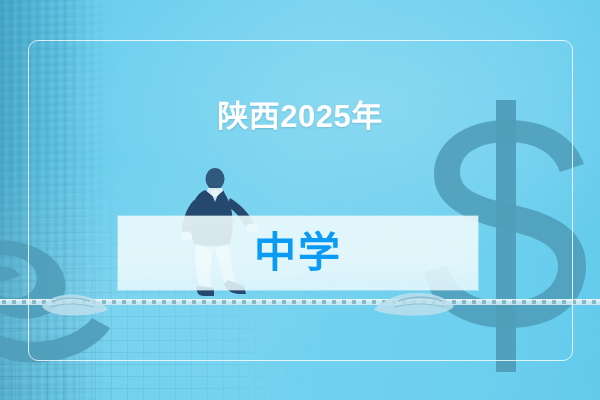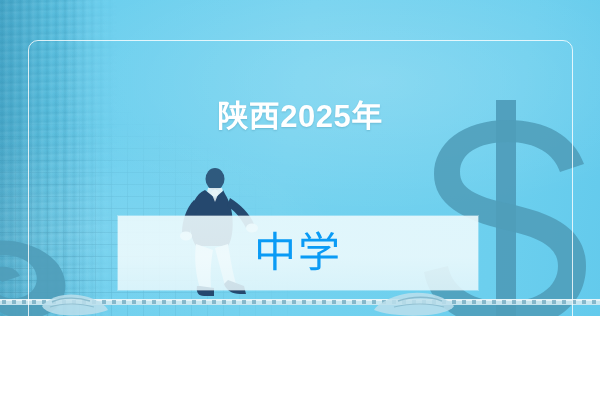--- a/index.html
+++ b/index.html
@@ -5,21 +5,21 @@
 <style>
   html, body {
     margin: 0;
     padding: 0;
     background: #ffffff;
   }
 
   #poster {
     position: relative;
     width: 600px;
-    height: 316px;
+    height: 400px;
     overflow: hidden;
     background: #7f1d1d;
     font-family: "Liberation Sans", "DejaVu Sans", sans-serif;
     user-select: none;
   }
 
   
 
   .bg-base {
     position: absolute;
@@ -177,21 +177,21 @@
     position: absolute;
     left: 118px;
     top: 216px;
     width: 360px;
     height: 74px;
     display: flex;
     align-items: center;
     justify-content: center;
     color: #0a9bf5;
     font-size: 42px;
-    font-weight: 400;
+    font-weight: 700;
     letter-spacing: 2px;
     line-height: 1;
   }
 </style>
 </head>
 <body>
 
 <div id="poster">
 
   <div class="bg-base"></div>

